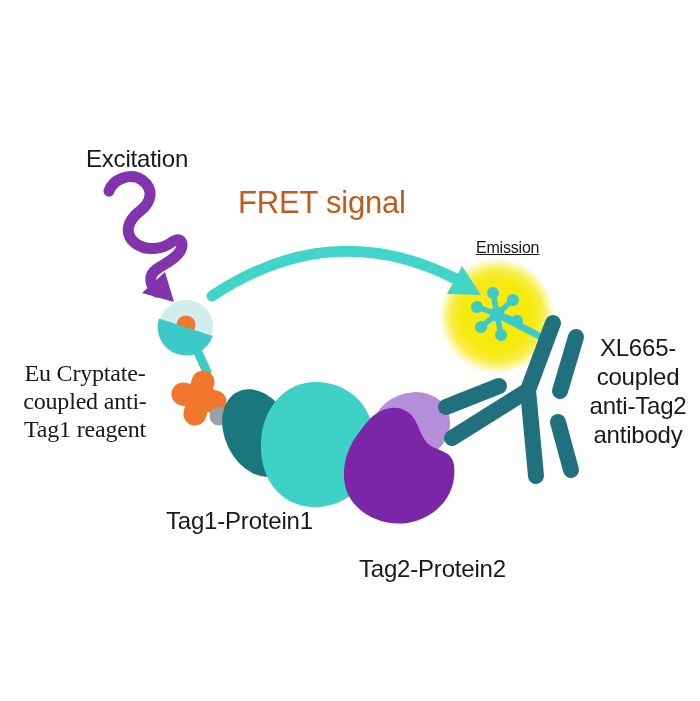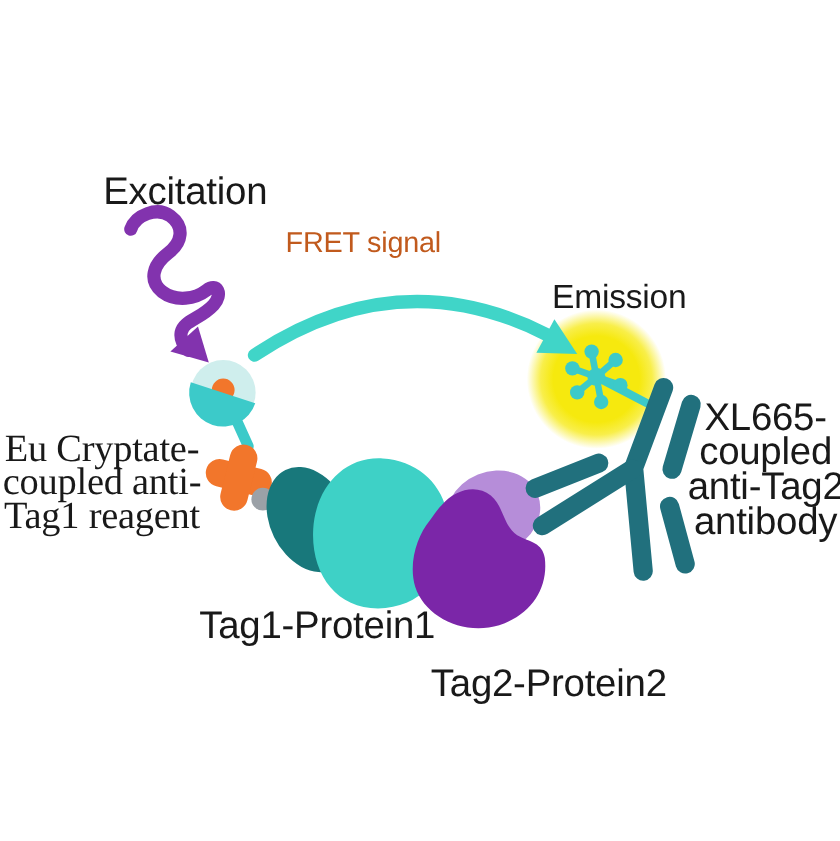--- a/index.html
+++ b/index.html
@@ -7,30 +7,30 @@
     position: relative;
     width: 700px; height: 701px;
     background: var(--background, #ffffff);
     font-family: "Liberation Sans", sans-serif;
     overflow: hidden;
   }
   svg.diagram { position:absolute; left:0; top:0; }
   .label {
     position:absolute;
     color: var(--text, #191919);
-    font-size: 32px;
+    font-size: 24px;
     line-height: 28px;
     white-space: pre-line;
     letter-spacing: -0.2px;
   }
   .label.center { text-align:center; }
   #excitation-label { left:86px;  top:145px; }
-  #fret-label      { left:238px; top:186px; font-size:24px; line-height:34px;
+  #fret-label      { left:238px; top:186px; font-size:31px; line-height:34px;
                      color: var(--fret-text, #c15a1d); font-weight:500;text-align:right; }
-  #emission-label  { left:460px; top:234px; font-size:28px; }
+  #emission-label  { left:476px; top:234px; font-size:16px;text-decoration:underline; }
   #eu-label        { left:2px;   top:359px; width:166px;font-family:Liberation Serif, serif; }
   #tag1-label      { left:166px; top:507px; }
   #tag2-label      { left:359px; top:555px; }
   #xl665-label     { left:572px; top:333px; width:132px; line-height:29px; }
 
   .st-arc      { stroke: var(--teal-arrow, #40d5c8); }
   .f-arc       { fill:   var(--teal-arrow, #40d5c8); }
   .st-purple   { stroke: var(--purple-arrow, #8233ae); }
   .f-purplearw { fill:   var(--purple-arrow, #8233ae); }
   .f-donorlight{ fill:   var(--donor-light, #cfeeed); }

